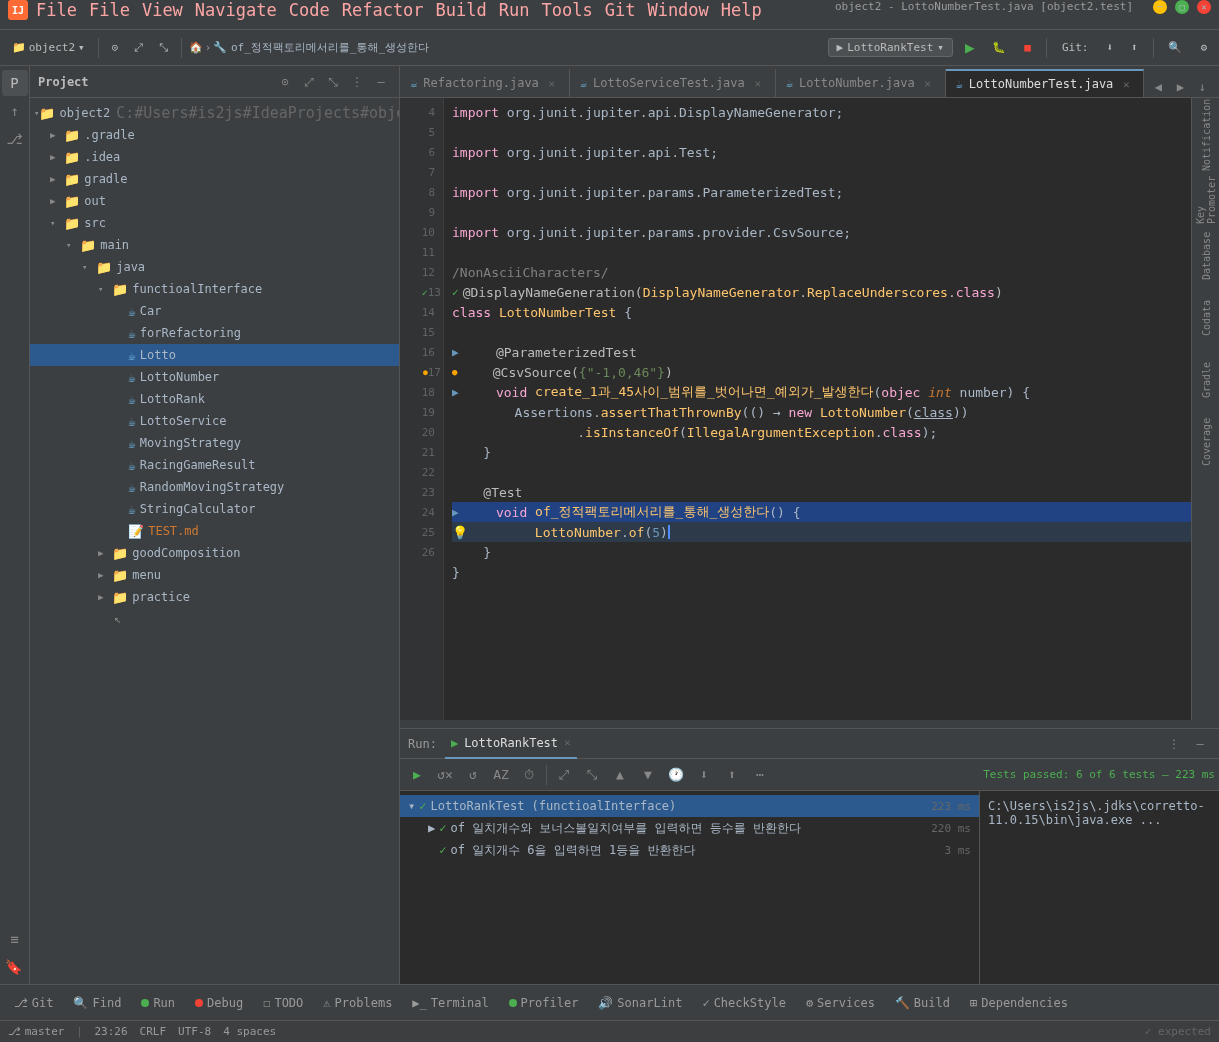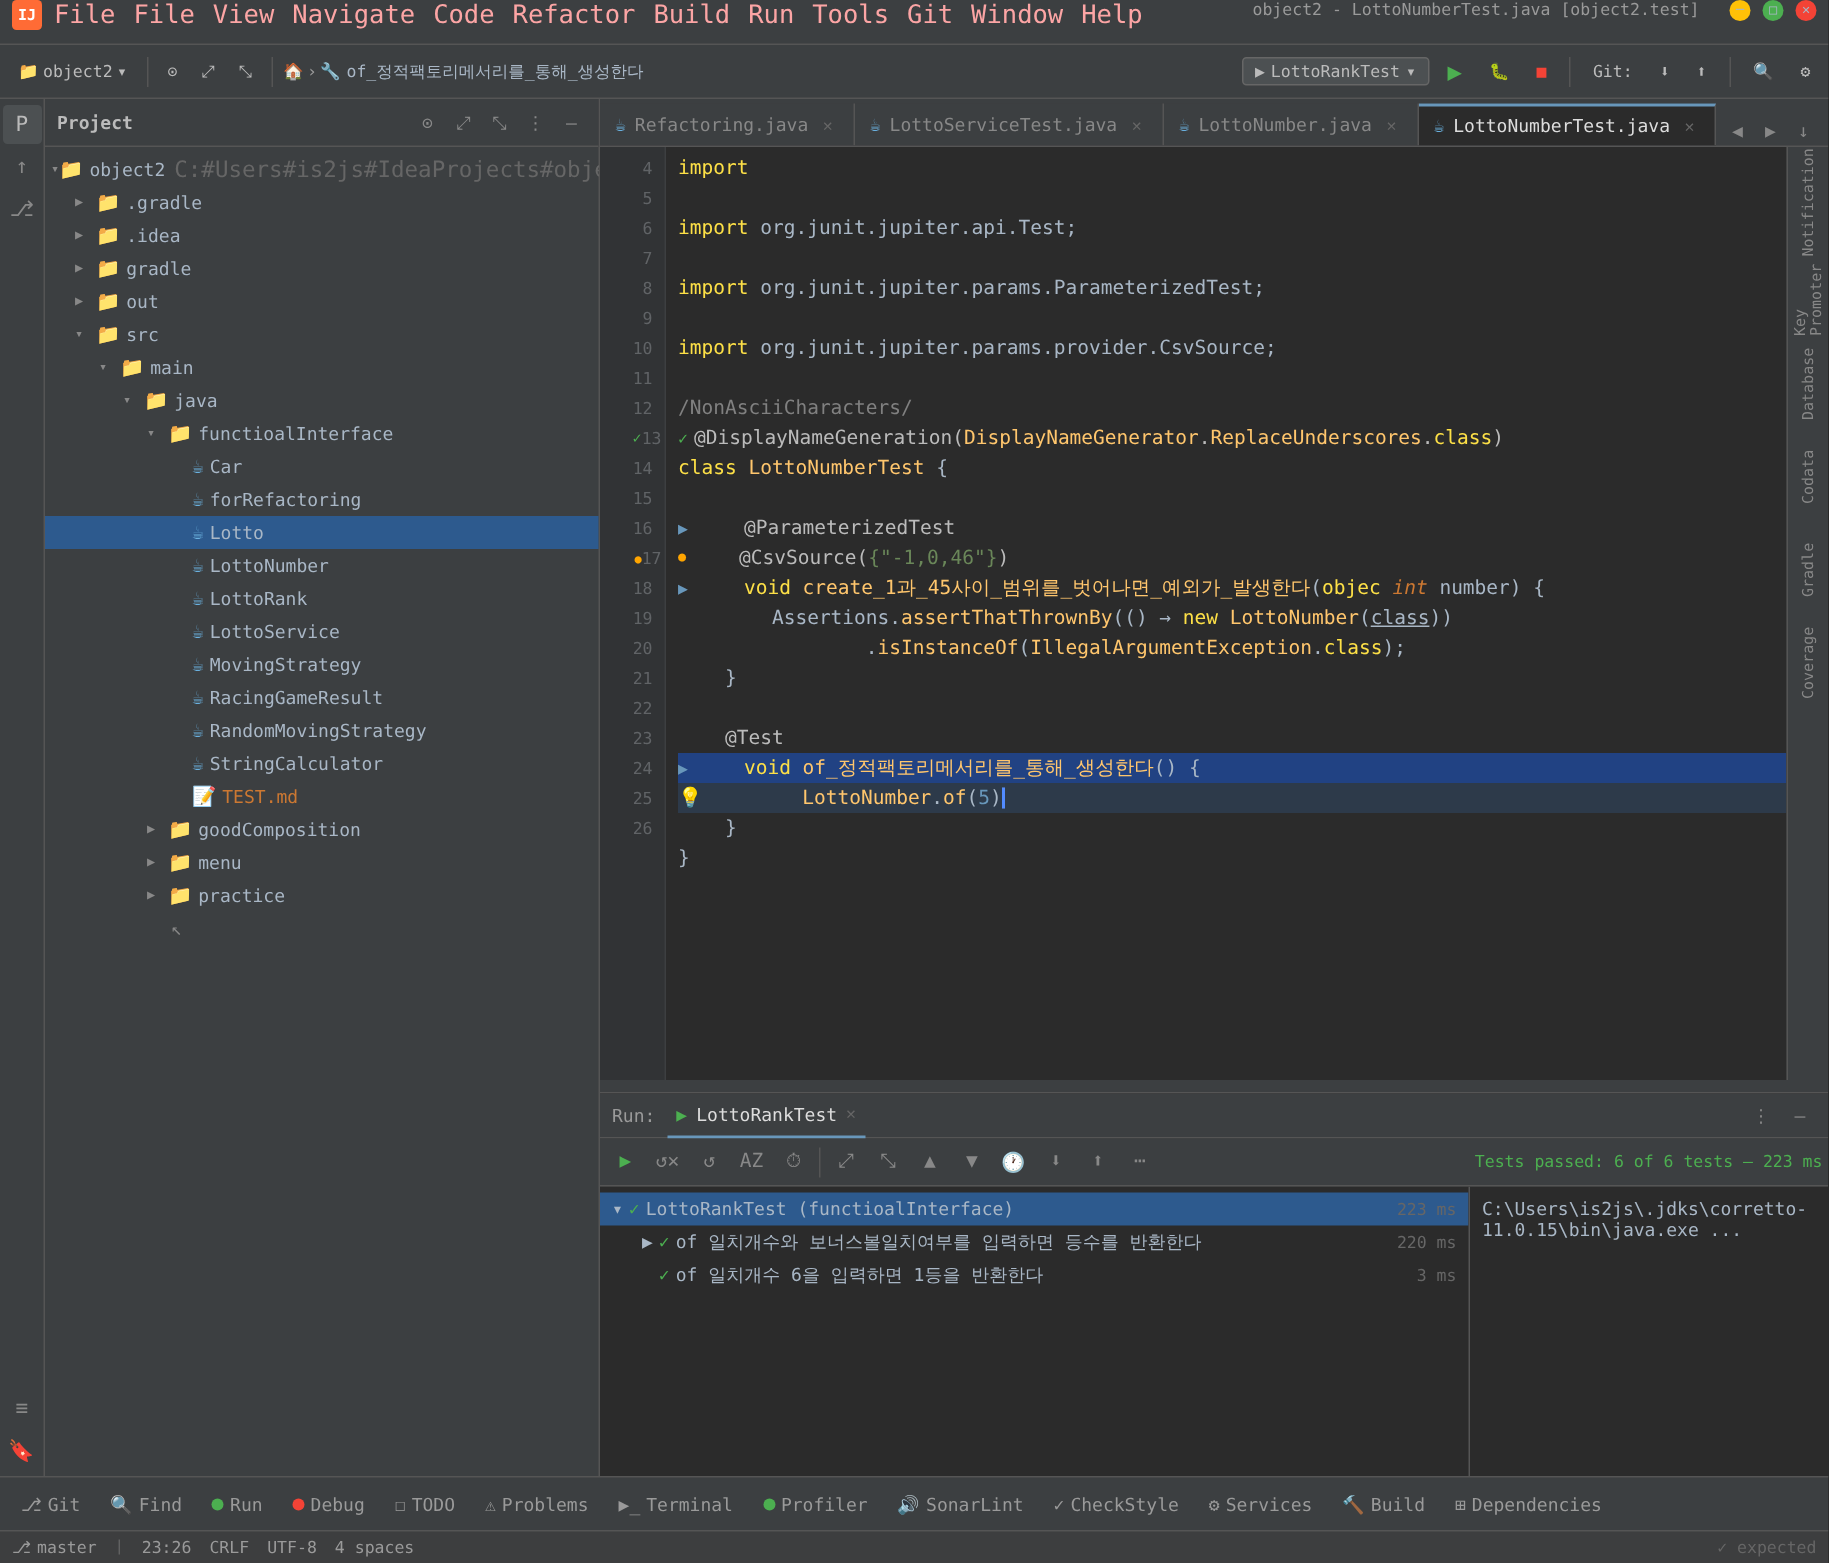--- a/index.html
+++ b/index.html
@@ -58,21 +58,21 @@
     .tab.active { background: #2b2b2b; color: #ddd; border-top: 2px solid #6897bb; }
     .tab-close { font-size: 11px; color: #666; cursor: pointer; width: 14px; height: 14px; display: flex; align-items: center; justify-content: center; border-radius: 2px; }
     .tab-bar-extra { margin-left: auto; display: flex; align-items: center; padding: 0 4px; gap: 2px; }
 
     
     .editor-content { flex: 1; display: flex; overflow: hidden; background: #2b2b2b; }
     .gutter { width: 44px; background: #313335; border-right: 1px solid #3d3f41; padding-top: 4px; flex-shrink: 0; }
     .line-num { height: 20px; display: flex; align-items: center; justify-content: flex-end; padding-right: 8px; font-size: 11px; color: #606366; }
     .code-area { flex: 1; overflow: auto; padding: 4px 0 4px 8px; }
     .code-line { height: 20px; display: flex; align-items: center; white-space: pre; font-size: 13px; }
-    .kw { color: #fde047; }
+    .kw { color: #f9a8d4; }
     .kw2 { color: #cc7832; font-style: italic; }
     .str { color: #6a8759; }
     .cls { color: #ffc66d; }
     .fn { color: #ffc66d; }
     .ann { color: #bbb; }
     .cmt { color: #808080; }
     .num { color: #6897bb; }
     .var { color: #a9b7c6; }
     .green-circle { color: #4caf50; margin-right: 4px; font-size: 11px; }
     .arrow-btn { color: #6897bb; cursor: pointer; font-size: 11px; }
@@ -402,21 +402,21 @@
         <div class="line-num">21</div>
         <div class="line-num">22</div>
         <div class="line-num">23</div>
         <div class="line-num">24</div>
         <div class="line-num">25</div>
         <div class="line-num">26</div>
       </div>
       <div class="code-area">
 
         <div class="code-line">
-          <span class="kw">import</span>
+          <span class="kw">import</span><span class="var"> org.junit.jupiter.api.DisplayNameGenerator;</span>
         </div>
 
         <div class="code-line"></div>
 
         <div class="code-line">
           <span class="kw">import</span><span class="var"> org.junit.jupiter.api.Test;</span>
         </div>
 
         <div class="code-line"></div>
 

